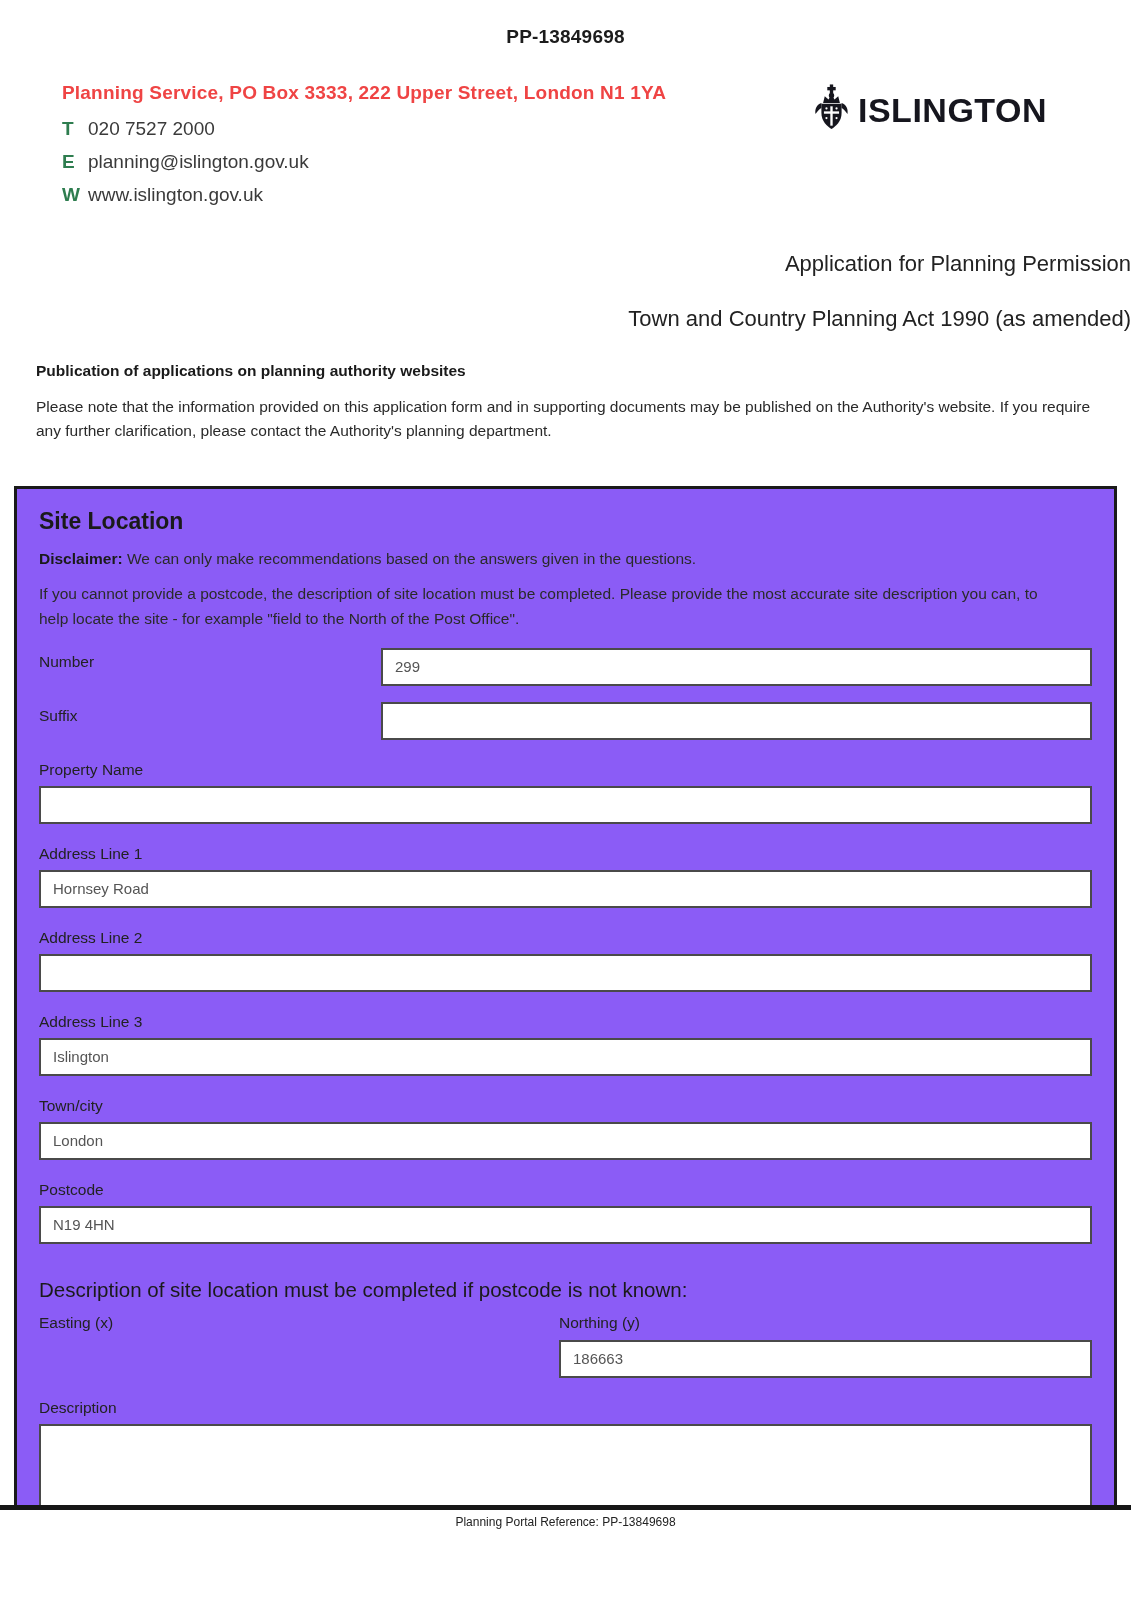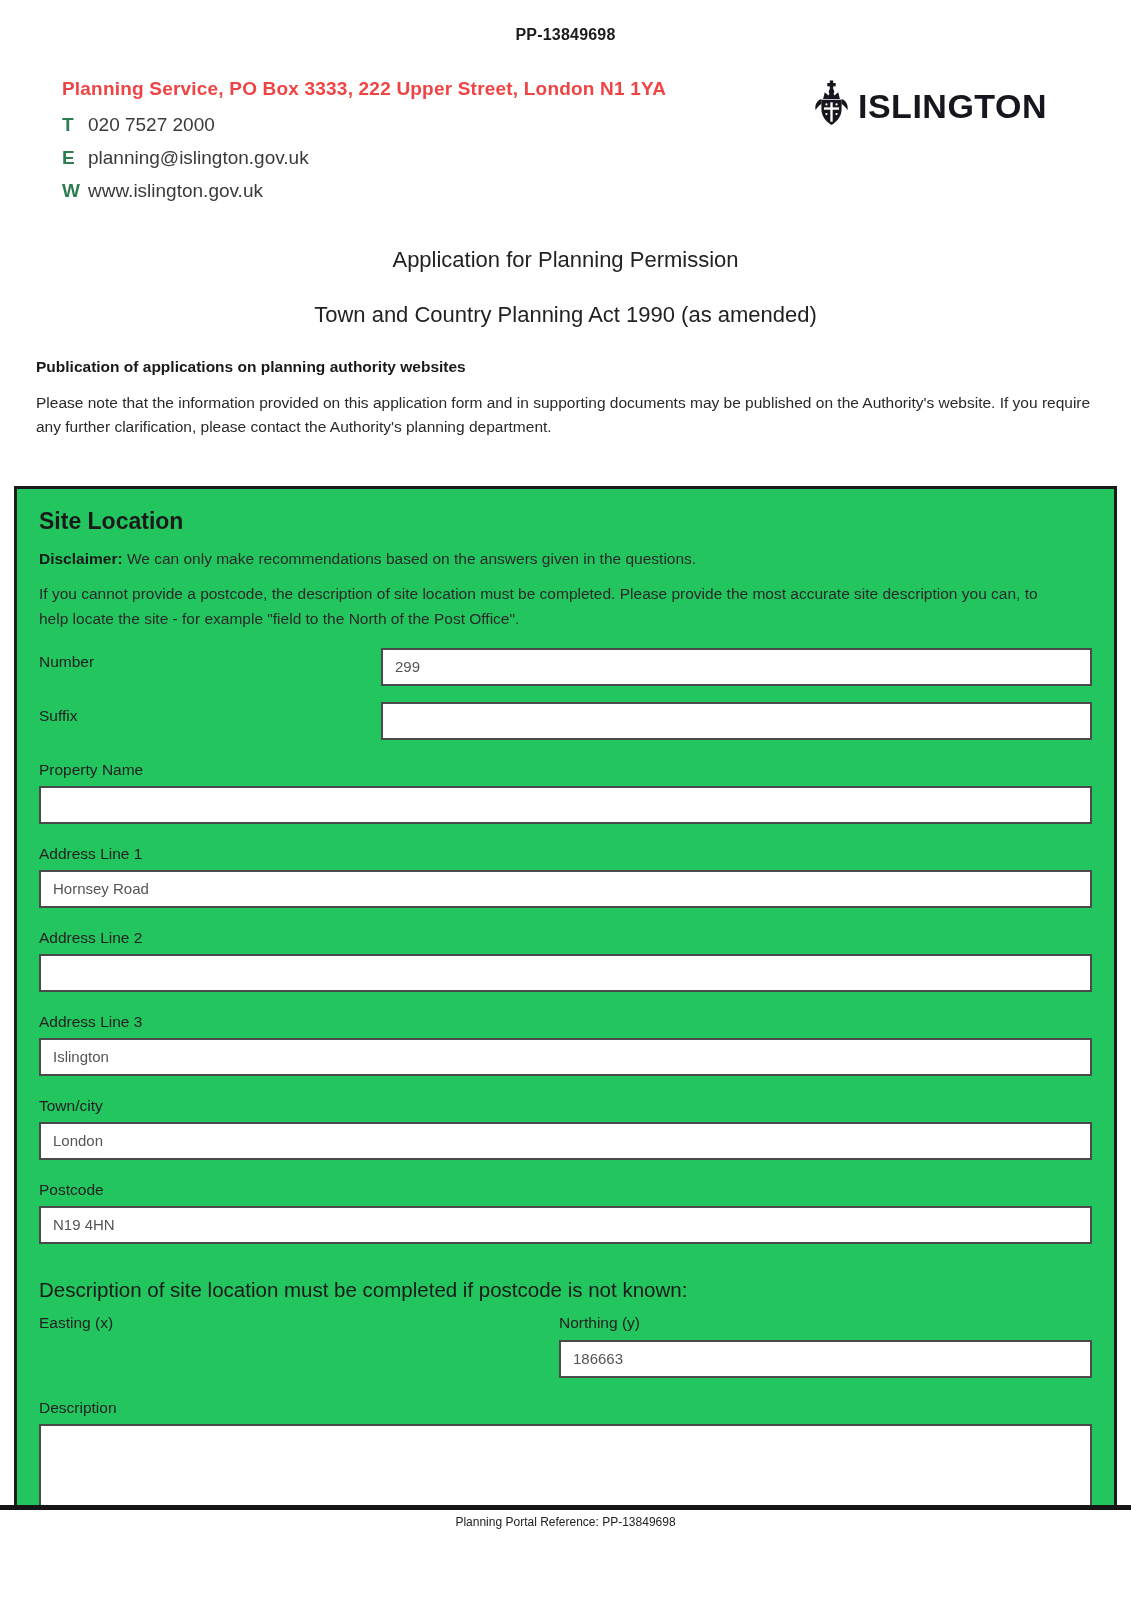--- a/index.html
+++ b/index.html
@@ -10,21 +10,21 @@
     position: relative;
     font-family: "Liberation Sans", sans-serif;
     color: #1c1c1c;
   }
 
   
   .page-ref {
     padding-top: 26px;
     text-align: center;
     font-weight: bold;
-    font-size: 16px;
+    font-size: 19px;
     letter-spacing: 0.2px;
   }
 
   
   .letterhead {
     display: flex;
     justify-content: space-between;
     align-items: flex-start;
     padding: 34px 84px 0 62px;
   }
@@ -55,22 +55,22 @@
     margin-top: 2px;
   }
   .logo-text {
     font-weight: bold;
     font-size: 34px;
     letter-spacing: 0.5px;
     color: #16161e;
   }
 
   
-  .title-main  { text-align: center; font-size: 22px; margin-top: 34px; color: #222; }
-  .title-sub   { text-align: center; font-size: 22px; margin-top: 29px; color: #222; }
+  .title-main  { text-align: right; font-size: 22px; margin-top: 34px; color: #222; }
+  .title-sub   { text-align: right; font-size: 22px; margin-top: 29px; color: #222; }
 
   
   .pub-heading {
     margin: 30px 36px 0 36px;
     font-weight: bold;
     font-size: 15.5px;
     color: #1a1a1a;
   }
   .pub-body {
     margin: 15px 36px 0 36px;
@@ -83,21 +83,21 @@
   .form-box {
     position: absolute;
     left: 14px;
     top: 486px;
     width: 1103px;
     height: 1019px;
     border: 3px solid #1a1a1a;
     border-bottom: none;
     padding: 0 22px;
     overflow: hidden;
-    background: #22c55e;
+    background: #8b5cf6;
   }
   .box-heading {
     margin-top: 19px;
     font-size: 23px;
     font-weight: bold;
     color: #1a1a1a;
   }
   .disclaimer { margin-top: 15px; font-size: 15.5px; color: #2a2a2a; }
   .disclaimer b { color: #1a1a1a; }
   .instructions {

